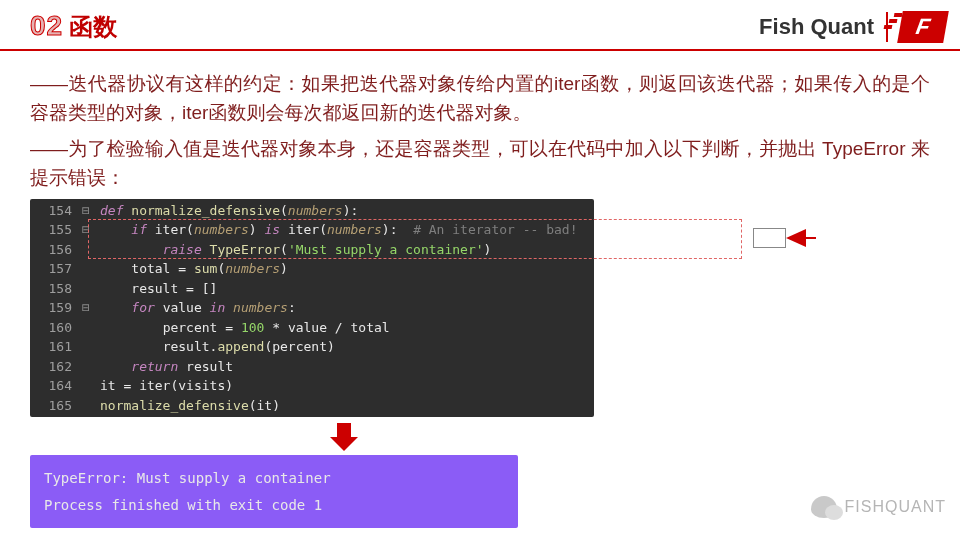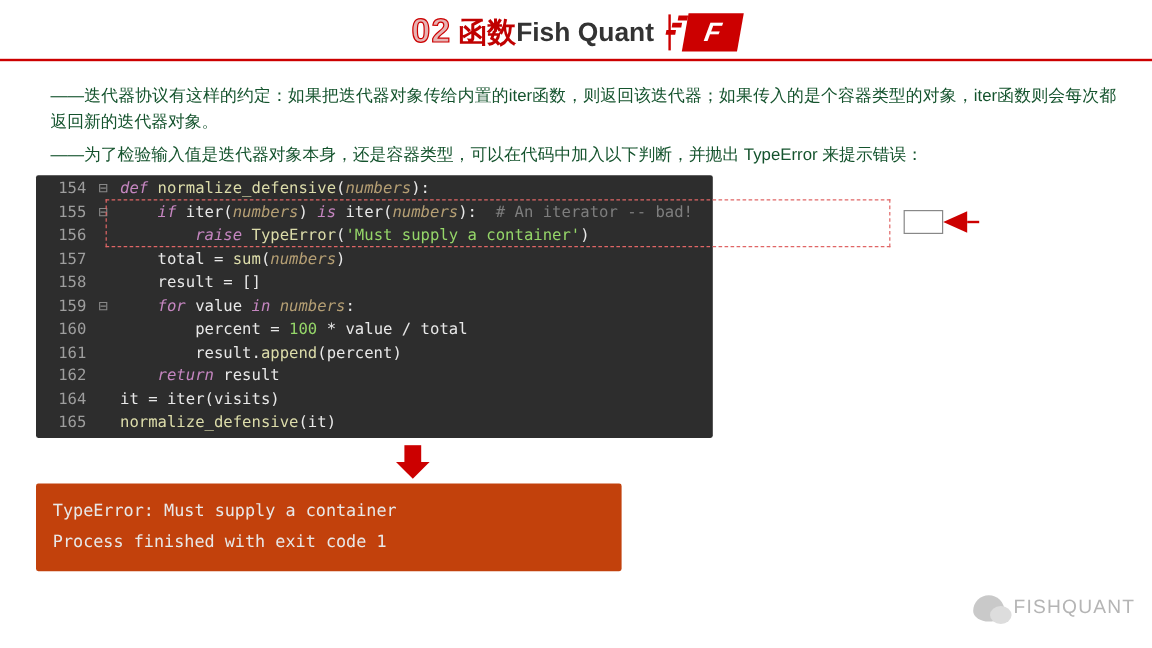--- a/index.html
+++ b/index.html
@@ -7,23 +7,23 @@
     padding: 0;
     width: 960px;
     height: 540px;
     font-family: "Microsoft YaHei", Arial, sans-serif;
     background: #fff;
     position: relative;
     overflow: hidden;
   }
   .header {
     display: flex;
-    justify-content: center;
+    justify-content: space-between;
     align-items: center;
-    padding: 10px 30px 6px 30px;
+    padding: 10px 14px 6px 30px;
     border-bottom: 2px solid #cc0000;
   }
   .header-left { display: flex; align-items: baseline; gap: 6px; }
   .num-outline {
     font-size: 28px;
     font-weight: bold;
     color: #e6b3b3;
     -webkit-text-stroke: 1px #cc0000;
     letter-spacing: 1px;
   }
@@ -42,25 +42,25 @@
     transform: skewX(-10deg);
     position: relative;
   }
   .logo-f::before {
     content:"";
     position:absolute; left:-8px; top:2px;
     width:8px; height:4px; background:#cc0000; box-shadow: -4px 6px 0 #cc0000, -8px 12px 0 #cc0000;
   }
   .content { padding: 18px 30px 0 30px; }
   .para {
-    font-size: 14px;
-    color: #14532d;
+    font-size: 19px;
+    color: #7f1d1d;
     line-height: 1.55;
     text-align: justify;
-    margin: 0 0 6px 12px;
+    margin: 0 0 6px 0;
   }
   .code-wrap { position: relative; margin-top: 4px; }
   .code-block {
     background: #2d2d2d;
     border-radius: 2px;
     padding: 2px 0;
     width: 564px;
     font-family: Consolas, monospace;
     font-size: 13px;
     line-height: 1.5;
@@ -121,21 +121,21 @@
     width: 28px;
   }
   .arrow-down .stem { width: 14px; height: 14px; background: #cc0000; margin: 0 auto; }
   .arrow-down .head {
     width: 0; height: 0; margin: 0 auto;
     border-left: 14px solid transparent;
     border-right: 14px solid transparent;
     border-top: 14px solid #cc0000;
   }
   .console-block {
-    background: #c2410c;
+    background: #8b5cf6;
     width: 460px;
     padding: 10px 14px;
     font-family: Consolas, monospace;
     font-size: 14px;
     color: #e8e8e8;
     border-radius: 2px;
     line-height: 1.9;
   }
   .footer-brand {
     position: absolute;

